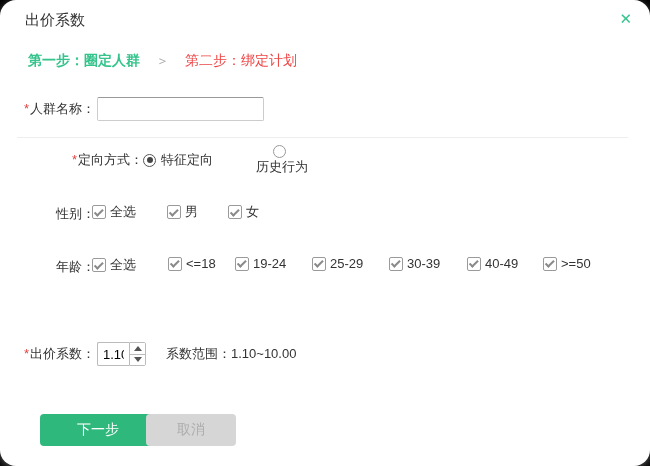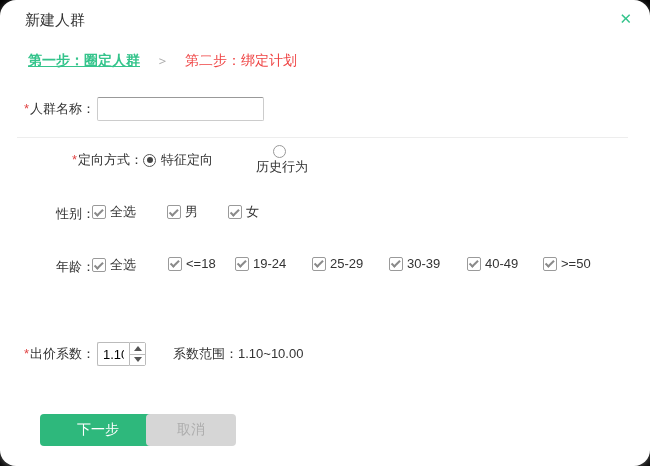--- a/index.html
+++ b/index.html
@@ -9,21 +9,21 @@
     position:relative; overflow:hidden;
   }
   .dialog {
     position:absolute; inset:0; background:#fff; border-radius:16px;
     box-shadow:0 2px 8px rgba(200,200,200,.45); overflow:hidden;
   }
   .title { position:absolute; left:25px; top:11px; font-size:15px; color:#333; }
   .close { position:absolute; right:18px; top:9px; font-size:15px; line-height:20px;
            color:var(--accent,#35c48c); cursor:pointer; font-weight:bold; }
   .steps { position:absolute; left:28px; top:52px; font-size:14px; display:flex; align-items:center; }
-  .step1 { color:var(--accent,#35c48c); font-weight:bold; cursor:pointer;text-decoration:underline; }
+  .step1 { color:var(--accent,#35c48c); font-weight:bold; cursor:pointer; }
   .step-sep { color:#aaa; margin:0 16px; font-size:13px; }
   .step2 { color:#ef4444; cursor:pointer; }
 
   .row { position:absolute; left:0; display:flex; align-items:center; font-size:13px; color:#333; }
   .lbl { width:95px; text-align:right; white-space:nowrap; }
   .req { color:var(--red,#e14545); margin-right:1px; }
 
   .row-name { top:96px; height:26px; }
   .name-input {
     width:157px; height:20px; margin-left:2px; padding:1px 4px;
@@ -57,33 +57,33 @@
   .bid-input { width:32px; height:24px; box-sizing:border-box; border:1px solid #bbb; border-right:none;
                border-radius:2px 0 0 2px; padding:0 5px; font-size:13px; outline:none; }
   .spinner { width:17px; height:24px; box-sizing:border-box; border:1px solid #bbb; border-radius:0 2px 2px 0;
              display:flex; flex-direction:column; }
   .spin-btn { flex:1; display:flex; align-items:center; justify-content:center; cursor:pointer; background:#fff; }
   .spin-btn + .spin-btn { border-top:1px solid #bbb; }
   .tri-up { width:0; height:0; border-left:4px solid transparent; border-right:4px solid transparent;
             border-bottom:5px solid #555; }
   .tri-down { width:0; height:0; border-left:4px solid transparent; border-right:4px solid transparent;
               border-top:5px solid #555; }
-  .range-hint { margin-left:27px; color:#333; }
+  .range-hint { margin-left:20px; color:#333; }
 
   .btn { position:absolute; top:414px; height:32px; border:none; border-radius:4px;
          font-size:14px; cursor:pointer; font-family:inherit; }
   .btn-next { left:40px; width:116px; background:var(--btn-green,#2eb87c); color:#fff; }
   .btn-cancel { left:146px; width:90px; background:#d6d6d6; color:#adadad; }
 </style>
 </head>
 <body>
 
 <div class="dialog">
 
-  <div class="title">新建人群</div>
+  <div class="title">出价系数</div>
   <div class="close">✕</div>
 
   <div class="steps">
     <span class="step1">第一步：圈定人群</span>
     <span class="step-sep">＞</span>
     <span class="step2">第二步：绑定计划</span>
   </div>
 
   <div class="row row-name">
     <span class="lbl"><span class="req">*</span><span>人群名称：</span></span>

